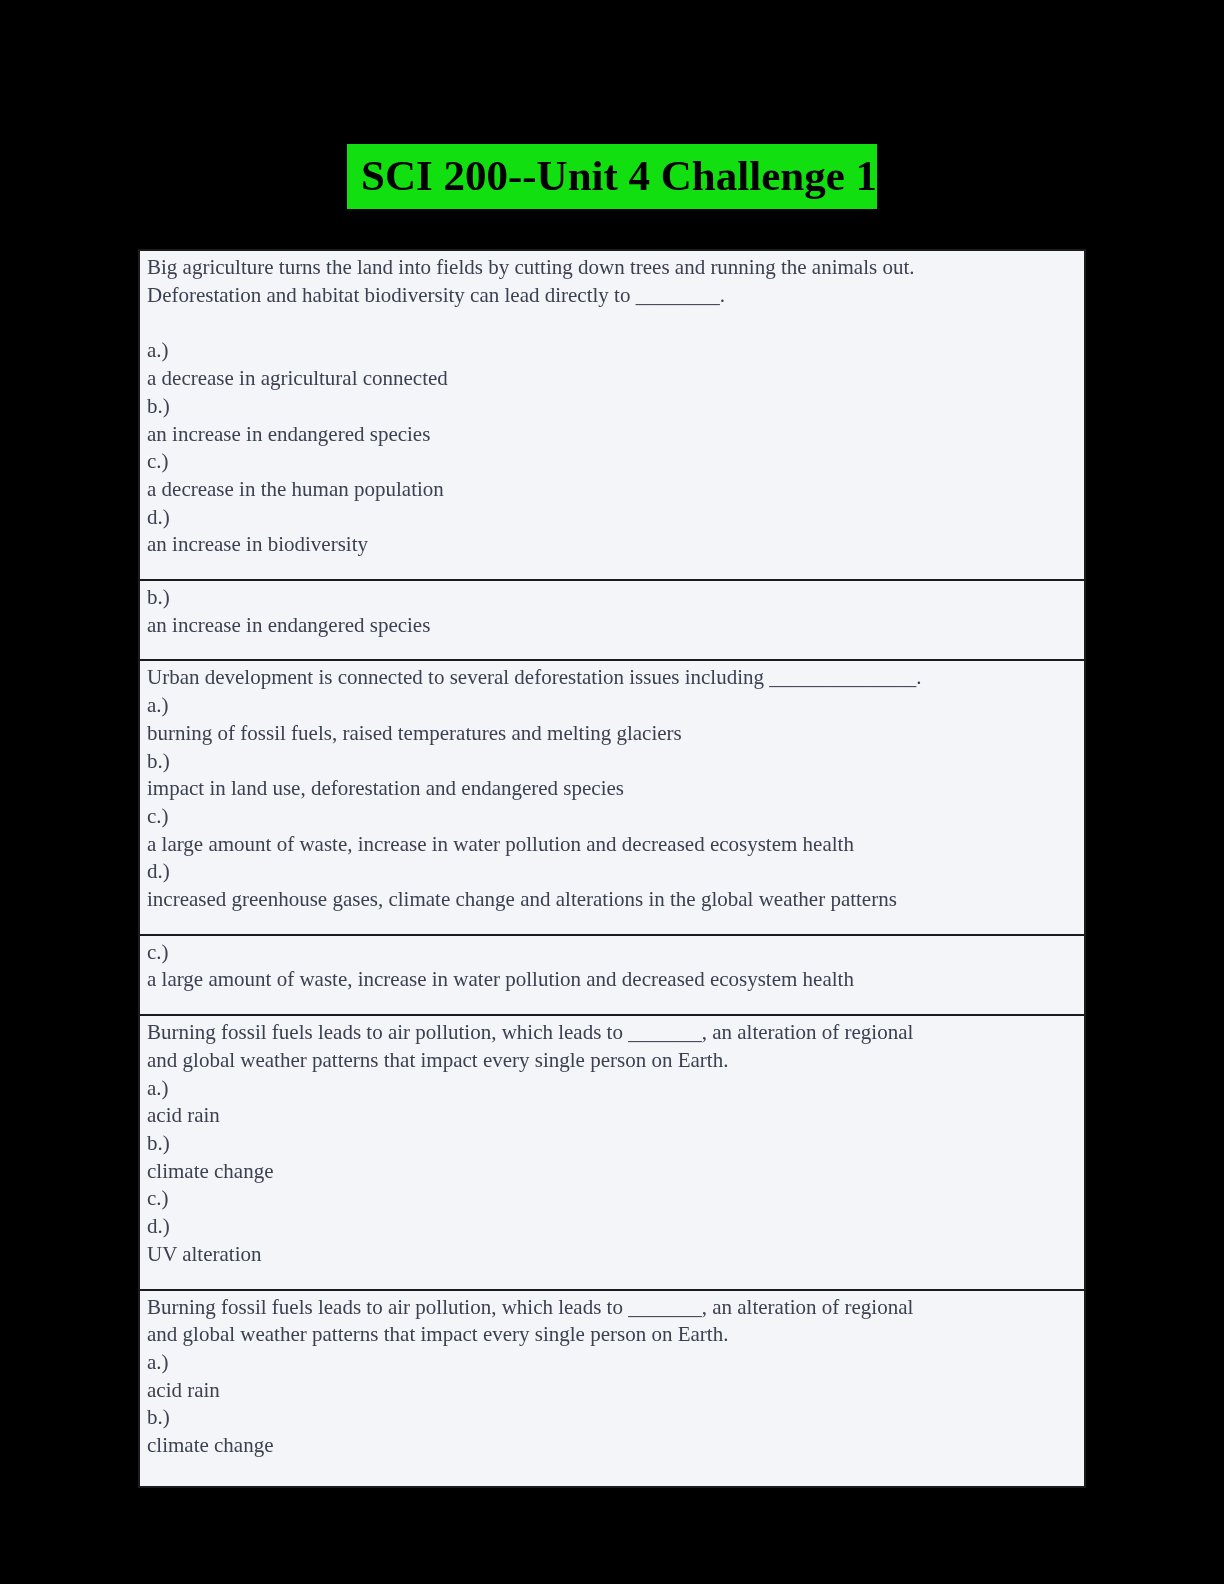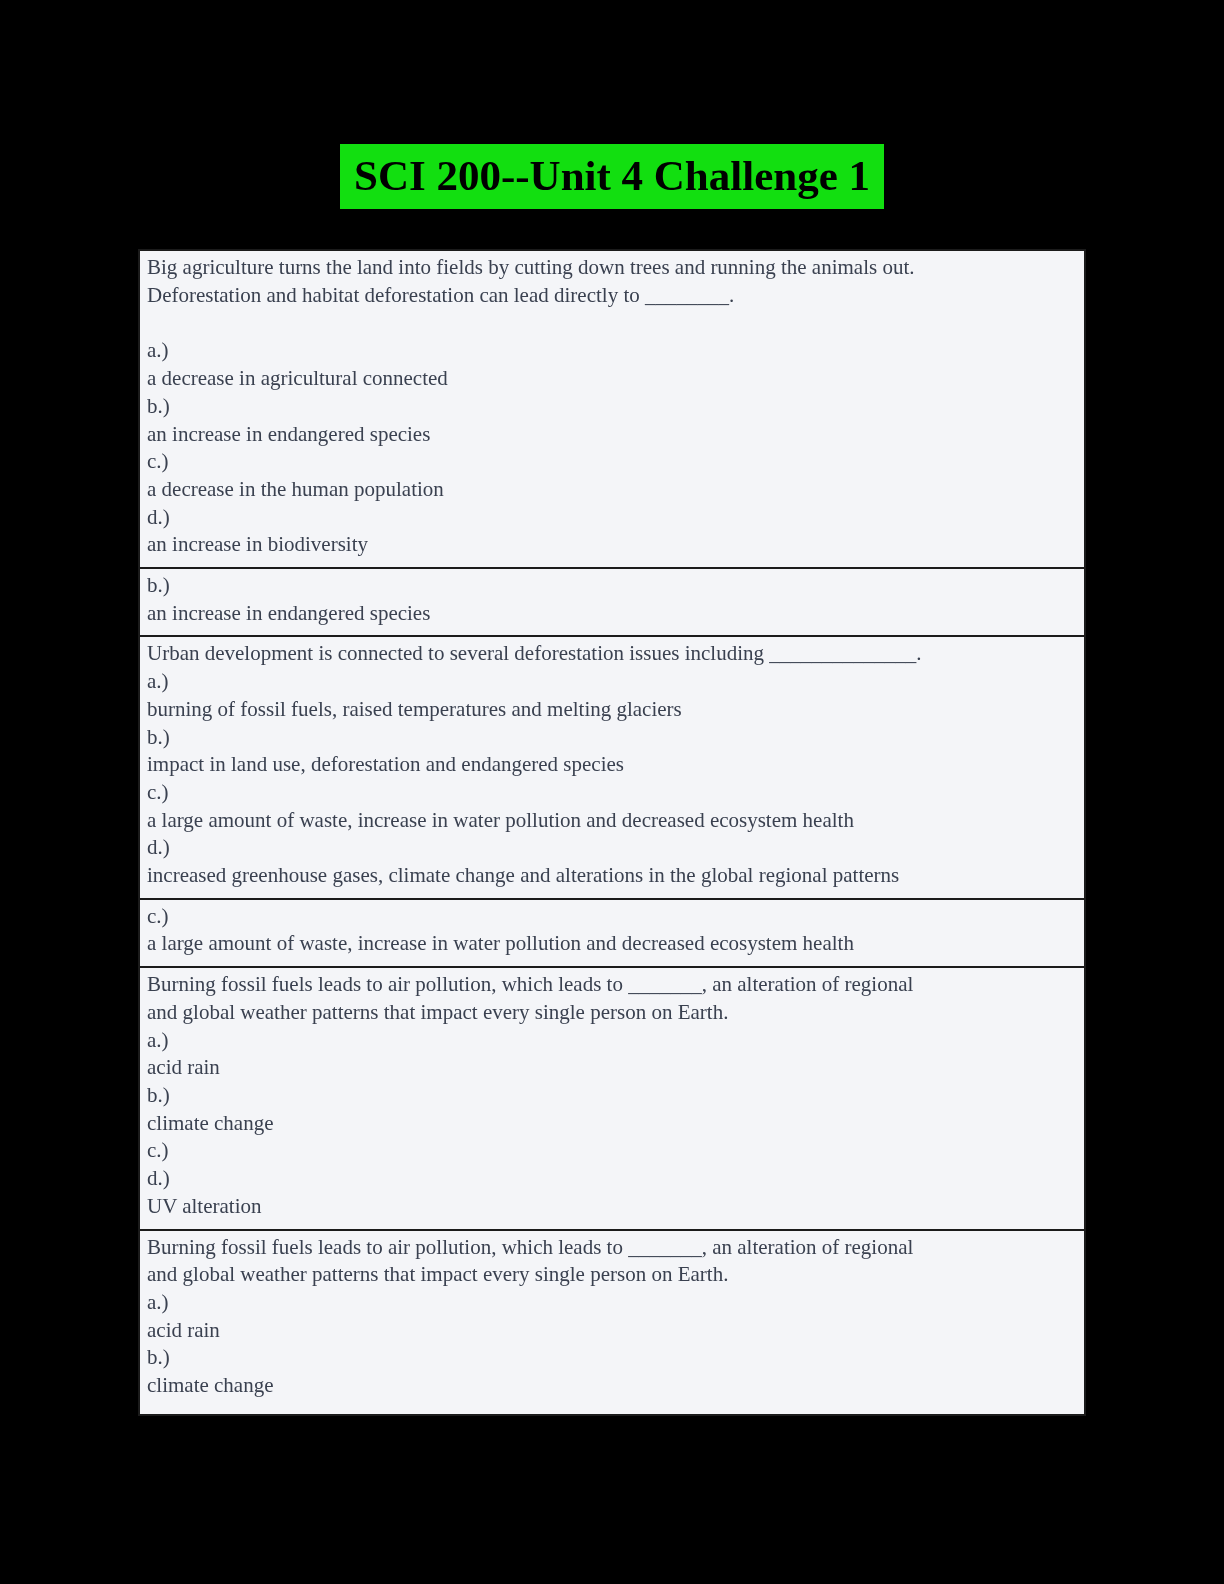--- a/index.html
+++ b/index.html
@@ -24,32 +24,32 @@
     text-align: center;
   }
   .doc-title {
     display: inline-block;
     margin: 0;
     background: #12DF10;
     color: #000000;
     font-size: 43px;
     font-weight: bold;
     line-height: 1.38;
-    padding: 2px 14px 4px 14px;
+    padding: 2px 0 4px 14px;
     letter-spacing: 0px;
   }
   .qtable {
     width: 944px;
     margin: 40px auto 0 auto;
     background: #F4F5F8;
     border: 2px solid #1B1B1B;
   }
   .row {
     border-bottom: 2px solid #1B1B1B;
-    padding: 3px 6px 8px 7px;
+    padding: 3px 6px 20px 7px;
     color: #3A4150;
     font-size: 21px;
     line-height: 27.7px;
   }
   .row:last-child {
     border-bottom: none;
   }
   .row.truncated {
     height: 172px;
     overflow: hidden;
@@ -63,21 +63,21 @@
 </head>
 <body>
 
 <div class="page">
   <div class="title-wrap">
     <h1 class="doc-title">SCI 200--Unit 4 Challenge 1</h1>
   </div>
   <div class="qtable" id="qtable">
       <div class="row">
         <div class="line">Big agriculture turns the land into fields by cutting down trees and running the animals out.</div>
-        <div class="line">Deforestation and habitat deforestation can lead directly to ________.</div>
+        <div class="line">Deforestation and habitat biodiversity can lead directly to ________.</div>
         <div class="line blank"></div>
         <div class="line">a.)</div>
         <div class="line">a decrease in agricultural connected</div>
         <div class="line">b.)</div>
         <div class="line">an increase in endangered species</div>
         <div class="line">c.)</div>
         <div class="line">a decrease in the human population</div>
         <div class="line">d.)</div>
         <div class="line">an increase in biodiversity</div>
       </div>
@@ -87,21 +87,21 @@
       </div>
       <div class="row">
         <div class="line">Urban development is connected to several deforestation issues including ______________.</div>
         <div class="line">a.)</div>
         <div class="line">burning of fossil fuels, raised temperatures and melting glaciers</div>
         <div class="line">b.)</div>
         <div class="line">impact in land use, deforestation and endangered species</div>
         <div class="line">c.)</div>
         <div class="line">a large amount of waste, increase in water pollution and decreased ecosystem health</div>
         <div class="line">d.)</div>
-        <div class="line">increased greenhouse gases, climate change and alterations in the global regional patterns</div>
+        <div class="line">increased greenhouse gases, climate change and alterations in the global weather patterns</div>
       </div>
       <div class="row">
         <div class="line">c.)</div>
         <div class="line">a large amount of waste, increase in water pollution and decreased ecosystem health</div>
       </div>
       <div class="row">
         <div class="line">Burning fossil fuels leads to air pollution, which leads to _______, an alteration of regional</div>
         <div class="line">and global weather patterns that impact every single person on Earth.</div>
         <div class="line">a.)</div>
         <div class="line">acid rain</div>

